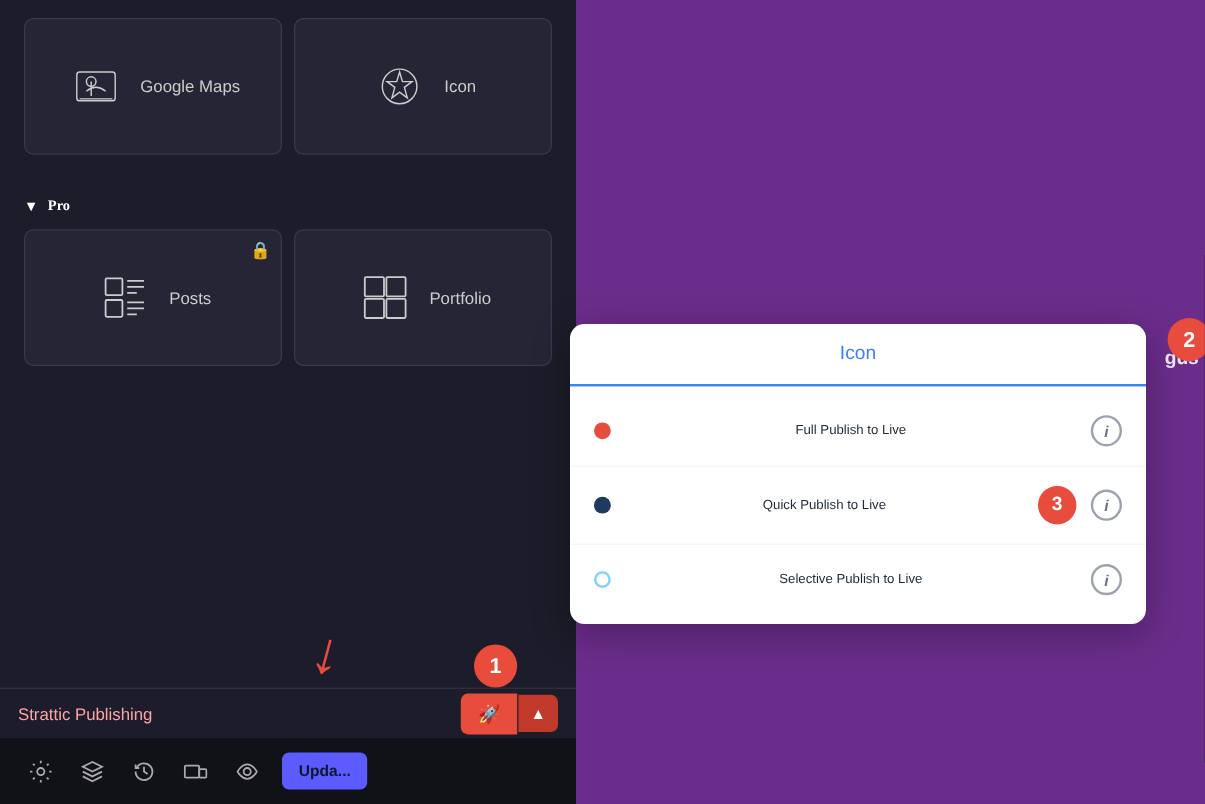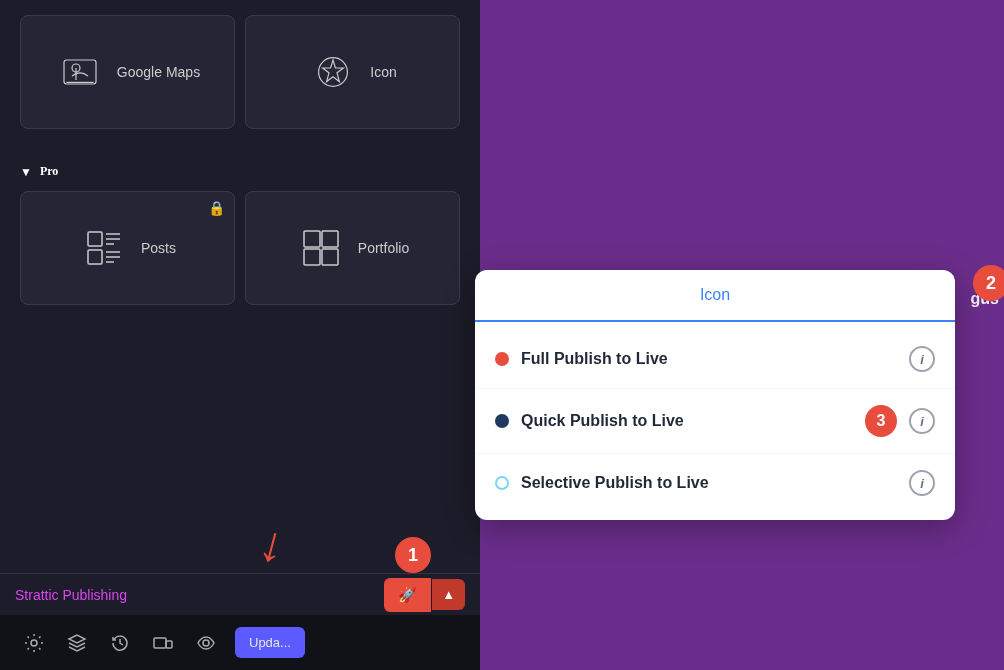--- a/index.html
+++ b/index.html
@@ -127,47 +127,47 @@
       justify-content: center;
       border-radius: 6px;
       cursor: pointer;
       color: #aaaaaa;
       font-size: 18px;
       transition: background 0.15s;
     }
 
     .update-btn {
       background: #5b5bff;
-      color: #e5e5e5;
+      color: #0f172a;
       border: none;
       border-radius: 6px;
       padding: 8px 14px;
       font-size: 13px;
-      font-weight: 400;
+      font-weight: 700;
       cursor: pointer;
       margin-left: 5px;
     }
 
     
     .strattic-bar {
       position: absolute;
       bottom: 55px;
       left: 0;
       width: 480px;
       height: 42px;
       background: #1c1c2a;
       border-top: 1px solid #333348;
       display: flex;
       align-items: center;
       justify-content: space-between;
       padding: 0 15px;
     }
 
     .strattic-label {
-      color: #d946ef;
+      color: #fca5a5;
       font-size: 14px;
       font-weight: 500;
     }
 
     
     .publish-btn-group {
       display: flex;
       align-items: center;
       gap: 1px;
     }
@@ -261,23 +261,24 @@
       border-radius: 50%;
       flex-shrink: 0;
     }
 
     .dot-red { background: #e74c3c; }
     .dot-darkblue { background: #1e3a5f; }
     .dot-lightblue { background: transparent; border: 2px solid #7dd3fc; }
 
     .option-label {
       flex: 1;
-      font-size: 16px;
+      font-size: 11px;
       color: #1f2937;
-      font-weight: 700;
+      font-weight: 400;
+      text-align: center;
     }
 
     .info-icon {
       width: 26px;
       height: 26px;
       border-radius: 50%;
       border: 2px solid #9ca3af;
       display: flex;
       align-items: center;
       justify-content: center;

